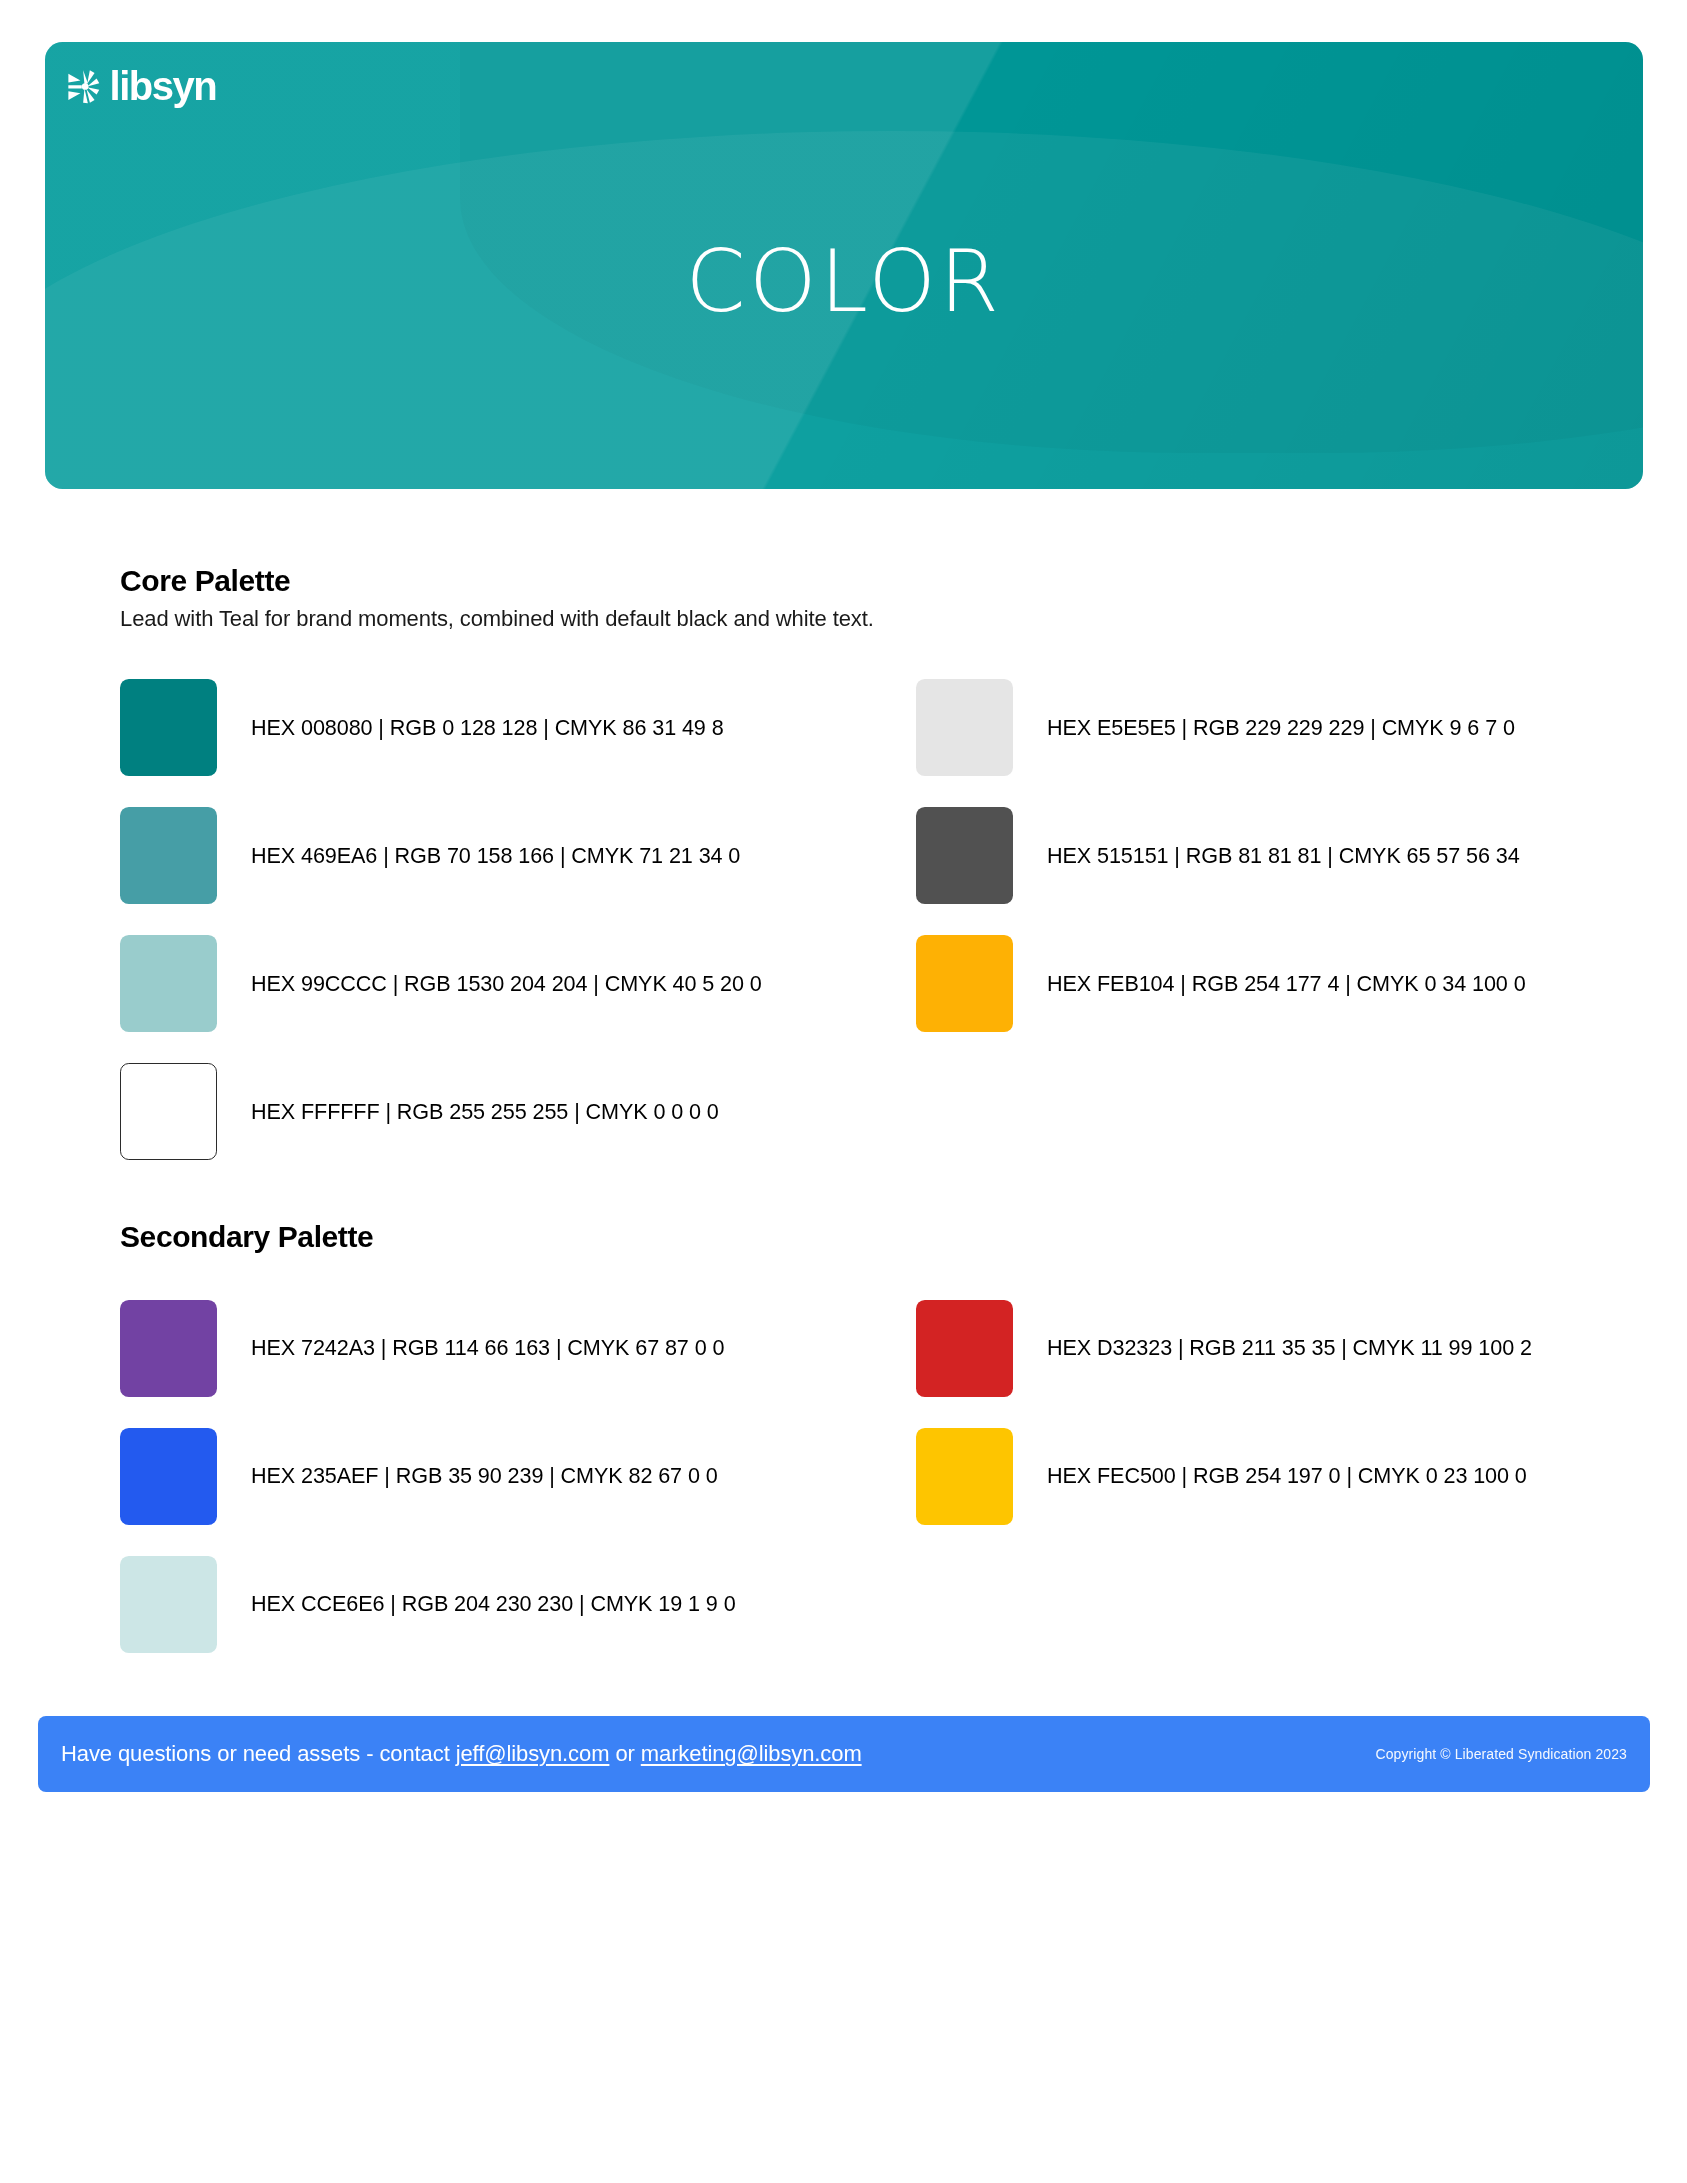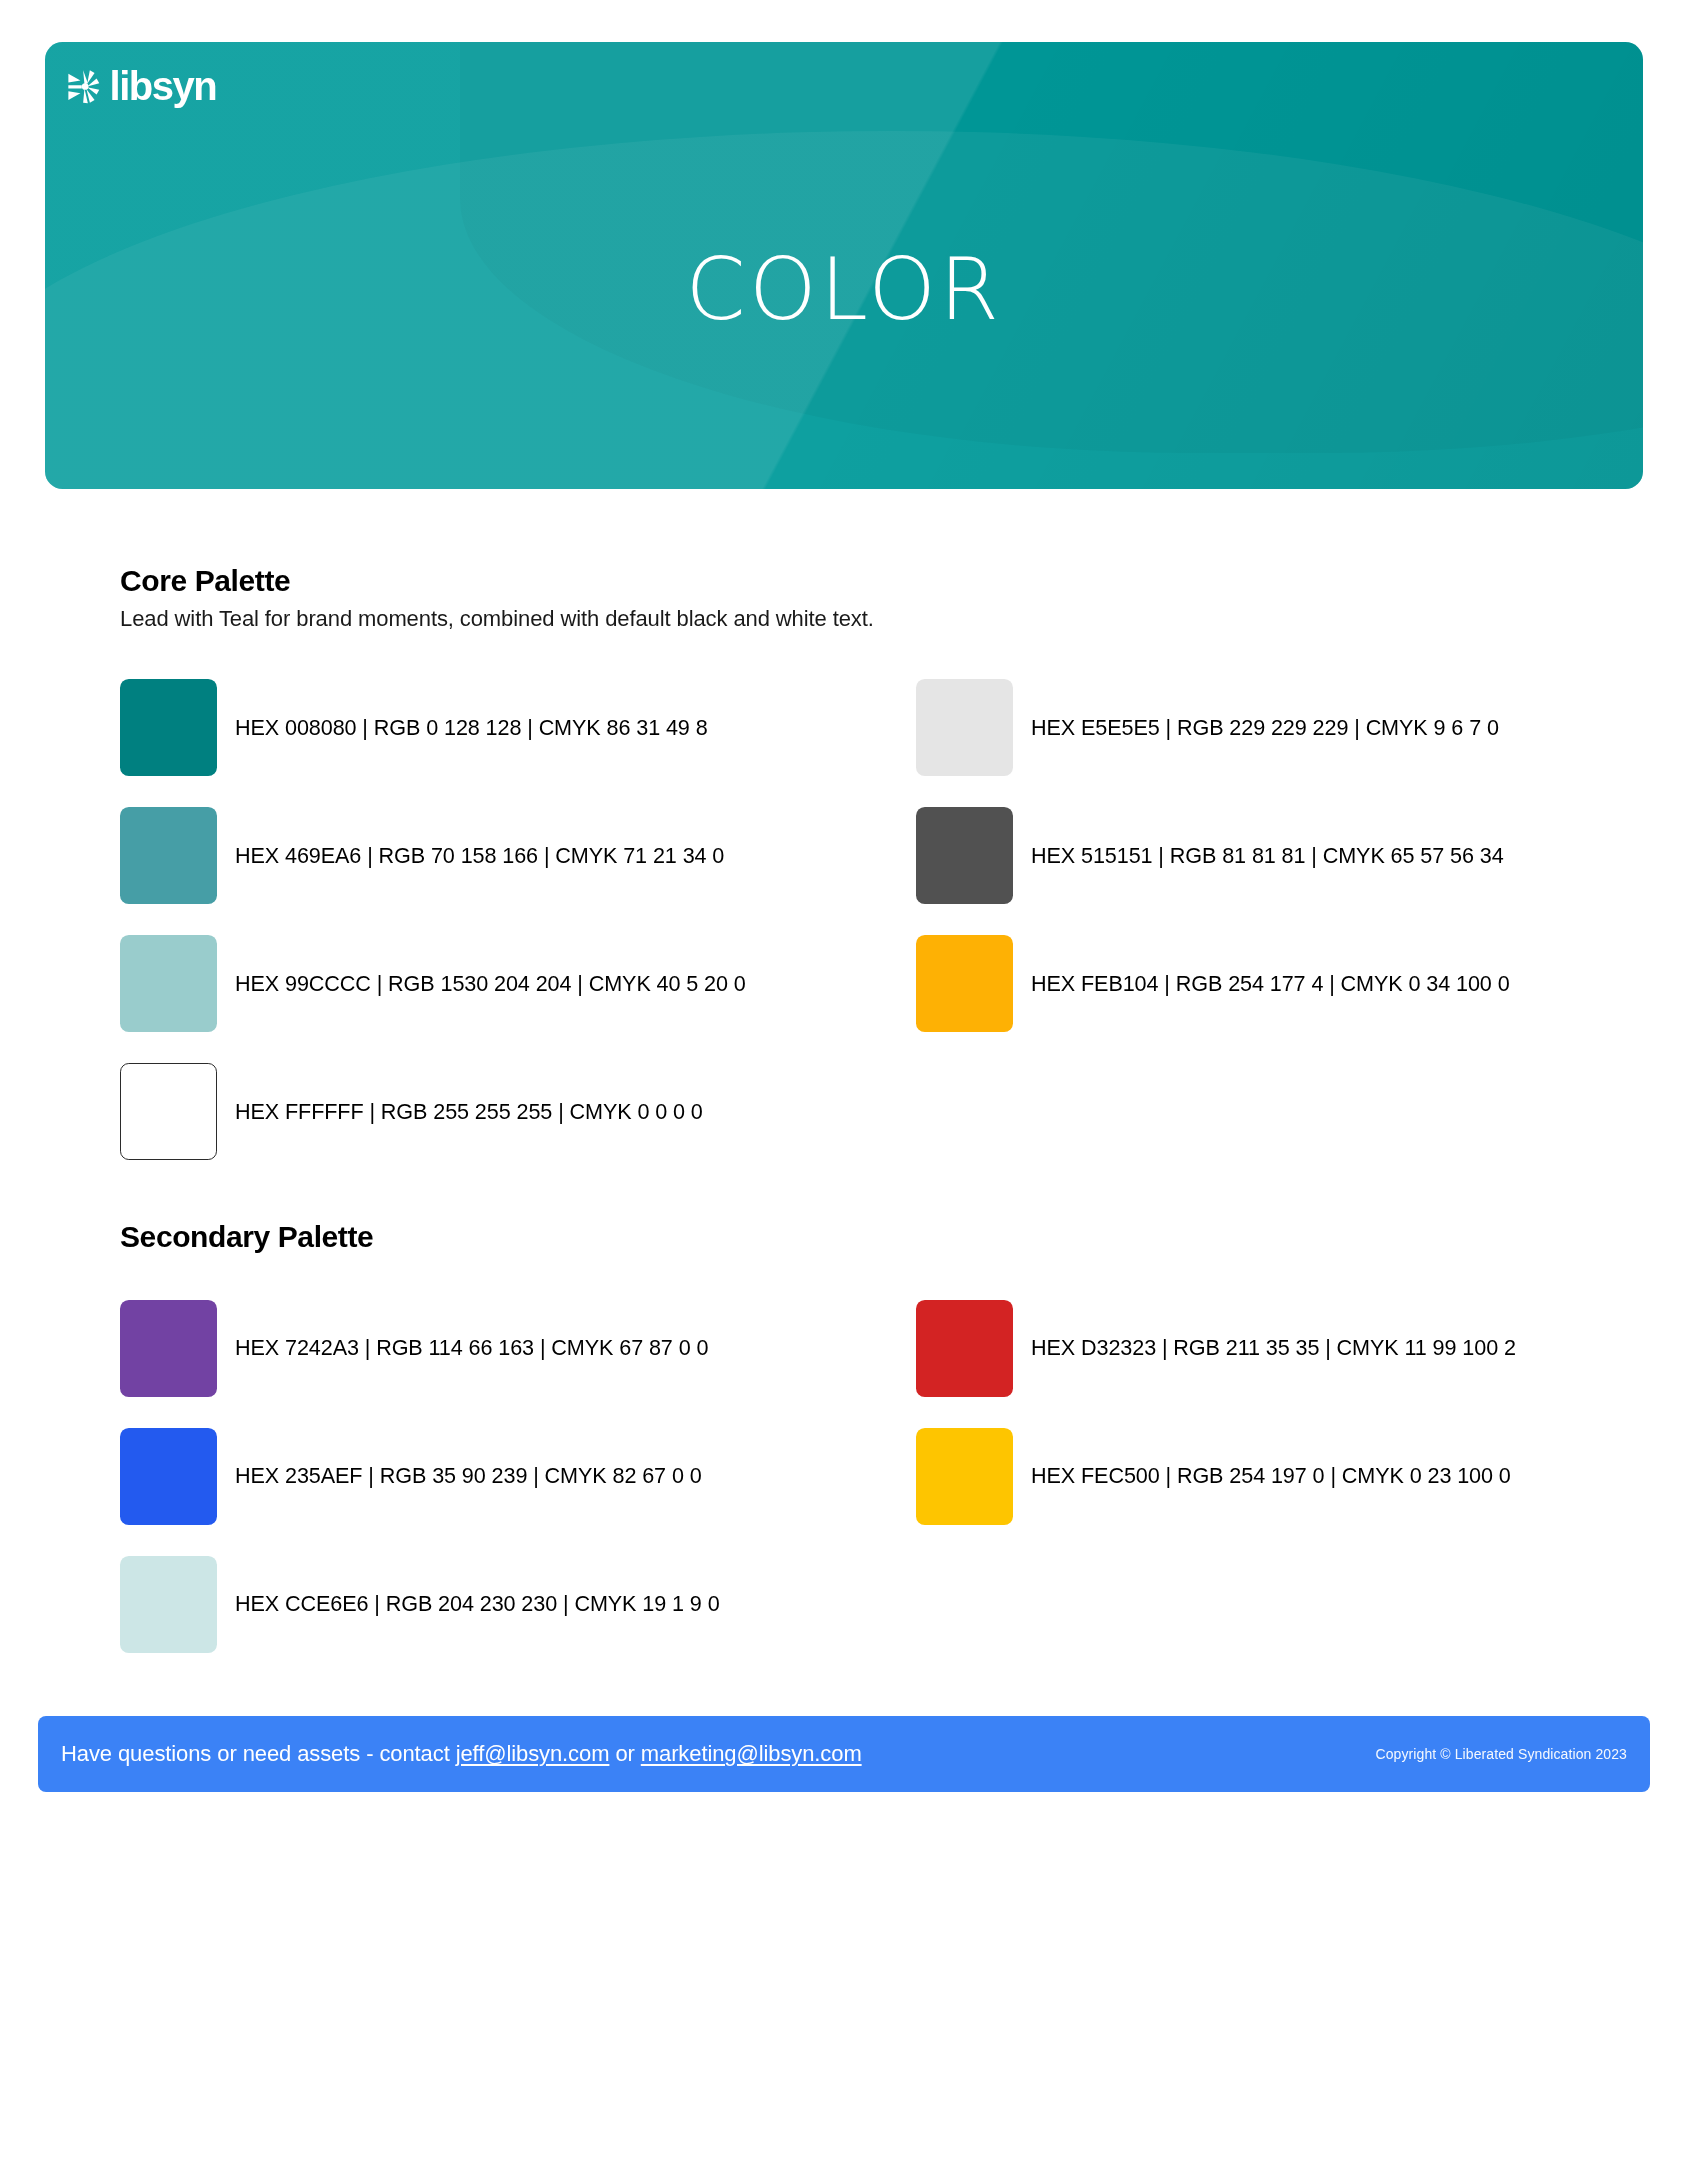--- a/index.html
+++ b/index.html
@@ -84,21 +84,21 @@
     font-weight: 700;
     letter-spacing: -1.5px;
     line-height: 1;
     font-family: "Liberation Sans", sans-serif;
   }
 
   .hero-title {
     position: absolute;
     left: 0;
     right: 0;
-    top: 204px;
+    top: 196px;
     text-align: center;
     color: #ffffff;
     font-size: 86px;
     font-weight: 300;
     letter-spacing: 3.4px;
     line-height: 1;
     font-family: "DejaVu Sans", sans-serif;
   }
 
   
@@ -126,21 +126,21 @@
 
   .swatch-grid {
     margin-top: 31px;
     display: grid;
     grid-template-columns: 796px 688px;
     grid-auto-rows: 128px;
   }
   .swatch-row {
     display: flex;
     align-items: center;
-    gap: 18px;
+    gap: 34px;
   }
   .swatch-chip {
     width: 97px;
     height: 97px;
     border-radius: 8.8px;
     flex: 0 0 auto;
     box-sizing: border-box;
   }
   .swatch-chip.outlined {
     border: 1.3px solid #2b2b2b;

